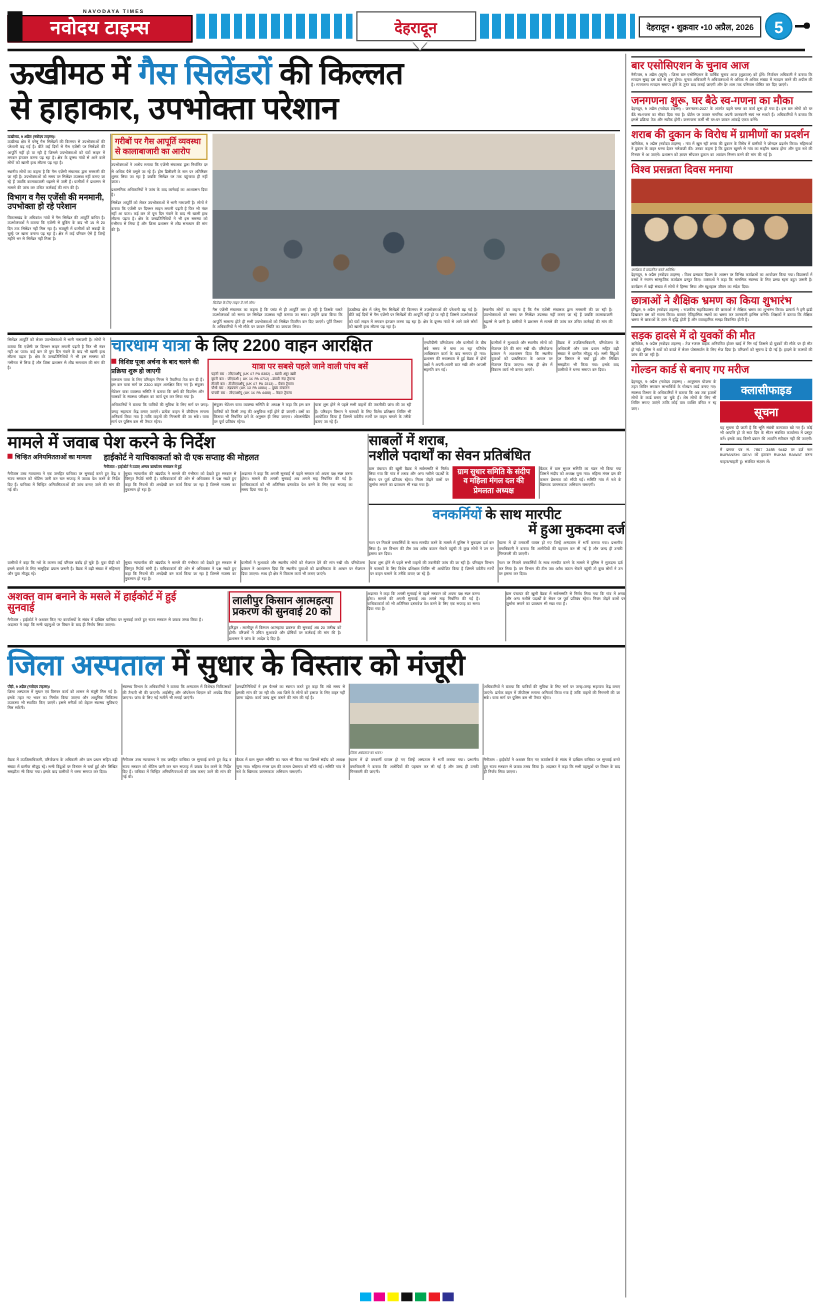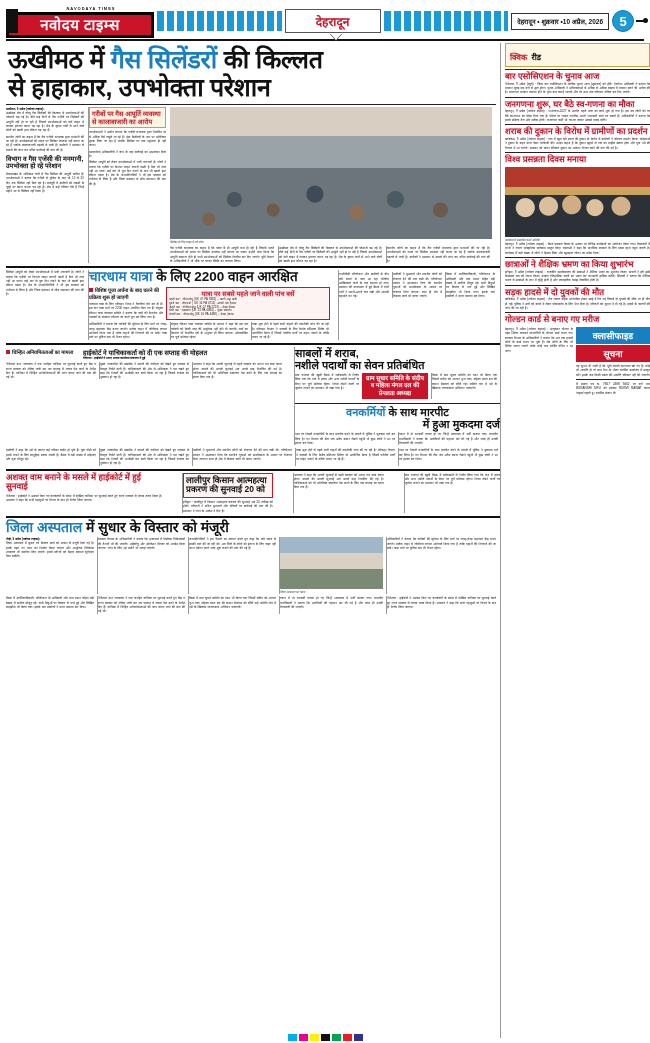--- a/index.html
+++ b/index.html
@@ -12,21 +12,21 @@
   }
   .page { width:650px; height:1043px; position:relative; padding:4px 6px 0 6px; }
 
   
   .masthead { height:34px; display:flex; align-items:center; position:relative; }
   .logo-box { width:148px; height:30px; position:relative; }
   .logo-top { font-size:4px; letter-spacing:1px; color:#111; font-weight:bold;
               text-align:center; margin-left:22px; font-family:"Liberation Sans",sans-serif; }
   .logo-red { background:#c9142a; color:#fff; font-weight:bold; font-size:15px;
               text-align:center; letter-spacing:0.5px; padding:2px 4px 3px 4px;
-              border:3px solid #000000; margin-top:1px; line-height:1; }
+              border:1px solid #000000; margin-top:1px; line-height:1; }
   .logo-black-bar { position:absolute; left:0; top:3px; width:12px; height:24px; background:#111; }
   .stripes { flex:1; height:20px; margin:0 3px;
              background: repeating-linear-gradient(to right, #1a9ad7 0 7px, #ffffff 7px 10px); }
   .city-tab { position:relative; width:96px; height:24px; border:1px solid #555;
               background:#fff; display:flex; align-items:center; justify-content:center; }
   .city-tab .city { color:#c9142a; font-weight:bold; font-size:12px; }
   .city-tab:after { content:""; position:absolute; left:44px; top:23px;
               border-left:6px solid transparent; border-right:6px solid transparent;
               border-top:7px solid #fff; filter:drop-shadow(0 1px 0 #555); }
   .dateline { border:1px solid #333; background:#fff; font-size:6.5px; font-weight:bold;
@@ -219,20 +219,21 @@
             <div style="width:50px;" class="tx vline">बैठक में उपजिलाधिकारी, परियोजना के अधिकारी और ग्राम प्रधान सहित बड़ी संख्या में ग्रामीण मौजूद रहे। सभी बिंदुओं पर विस्तार से चर्चा हुई और लिखित समझौता भी किया गया। इसके बाद ग्रामीणों ने धरना समाप्त कर दिया।</div>
           </div>
         </div>
       </div>
 
       <div class="rule-th" style="margin:3px 0 2px 0;"></div>
 
       <div class="flexrow" style="gap:4px;">
 
         <div style="width:284px;">
+          <div class="hl-2">मामले में जवाब पेश करने के निर्देश</div>
           <div class="flexrow" style="gap:3px;margin-top:2px;">
             <div style="width:74px;">
               <div class="kicker">
                 <span class="bullet-sq"></span><span>चिन्हित अनियमितताओं का मामला</span>
               </div>
             </div>
             <div style="width:200px;">
               <div class="hl-5">हाईकोर्ट ने याचिकाकर्ता को दी एक सप्ताह की मोहलत</div>
               <div class="byline">नैनीताल : हाईकोर्ट ने उठाए अन्यत्र कार्यालय संचालन में हुई</div>
             </div>
@@ -291,21 +292,21 @@
           </div>
           <div class="tx" style="margin-top:2px;">हरिद्वार : लालीपुर में किसान आत्महत्या प्रकरण की सुनवाई अब 20 तारीख को होगी। परिजनों ने उचित मुआवजे और दोषियों पर कार्रवाई की मांग की है। प्रशासन ने जांच के आदेश दे दिए हैं।</div>
         </div>
         <div style="width:100px;" class="tx vline">अदालत ने कहा कि अगली सुनवाई से पहले सरकार को अपना पक्ष स्पष्ट करना होगा। मामले की अगली सुनवाई अब अगले माह निर्धारित की गई है। याचिकाकर्ता को भी अतिरिक्त दस्तावेज पेश करने के लिए एक सप्ताह का समय दिया गया है।</div>
         <div style="width:106px;" class="tx vline">ग्राम पंचायत की खुली बैठक में सर्वसम्मति से निर्णय लिया गया कि गांव में शराब और अन्य नशीले पदार्थों के सेवन पर पूर्ण प्रतिबंध रहेगा। नियम तोड़ने वालों पर जुर्माना लगाने का प्रावधान भी रखा गया है।</div>
       </div>
 
       <div class="rule-th" style="margin:3px 0 2px 0;"></div>
 
       <div>
-        <div class="hl-2" style="font-size:14px;">
+        <div class="hl-2" style="font-size:23px;">
           <span class="blue">जिला अस्पताल</span><span> में सुधार के विस्तार को मंजूरी</span>
         </div>
         <div class="flexrow" style="gap:3px;margin-top:2px;">
           <div style="width:88px;">
             <div class="byline">पौड़ी, 9 अप्रैल (नवोदय टाइम्स)।</div>
             <div class="tx">जिला अस्पताल में सुधार एवं विस्तार कार्य को शासन से मंजूरी मिल गई है। इसके तहत नए भवन का निर्माण किया जाएगा और आधुनिक चिकित्सा उपकरण भी स्थापित किए जाएंगे। इससे मरीजों को बेहतर स्वास्थ्य सुविधाएं मिल सकेंगी।</div>
           </div>
           <div style="width:88px;" class="tx vline">स्वास्थ्य विभाग के अधिकारियों ने बताया कि अस्पताल में विशेषज्ञ चिकित्सकों की तैनाती भी की जाएगी। आईसीयू और ऑपरेशन थिएटर को अपग्रेड किया जाएगा। जांच के लिए नई मशीनें भी लगाई जाएंगी।</div>
           <div style="width:88px;" class="tx vline">जनप्रतिनिधियों ने इस फैसले का स्वागत करते हुए कहा कि लंबे समय से इसकी मांग की जा रही थी। अब जिले के लोगों को इलाज के लिए बाहर नहीं जाना पड़ेगा। कार्य जल्द शुरू कराने की मांग की गई है।</div>
           <div style="width:104px;" class="vline">
@@ -318,24 +319,20 @@
           <div style="width:88px;" class="tx">बैठक में उपजिलाधिकारी, परियोजना के अधिकारी और ग्राम प्रधान सहित बड़ी संख्या में ग्रामीण मौजूद रहे। सभी बिंदुओं पर विस्तार से चर्चा हुई और लिखित समझौता भी किया गया। इसके बाद ग्रामीणों ने धरना समाप्त कर दिया।</div>
           <div style="width:88px;" class="tx vline">नैनीताल उच्च न्यायालय ने एक जनहित याचिका पर सुनवाई करते हुए केंद्र व राज्य सरकार को नोटिस जारी कर चार सप्ताह में जवाब पेश करने के निर्देश दिए हैं। याचिका में चिन्हित अनियमितताओं की जांच कराए जाने की मांग की गई थी।</div>
           <div style="width:88px;" class="tx vline">बैठक में ग्राम सुधार समिति का गठन भी किया गया जिसमें संदीप को अध्यक्ष चुना गया। महिला मंगल दल की कमान प्रेमलता को सौंपी गई। समिति गांव में नशे के खिलाफ जागरूकता अभियान चलाएगी।</div>
           <div style="width:104px;" class="tx vline">घटना में दो वनकर्मी घायल हो गए जिन्हें अस्पताल में भर्ती कराया गया। प्रभागीय वनाधिकारी ने बताया कि आरोपियों की पहचान कर ली गई है और जल्द ही उनकी गिरफ्तारी की जाएगी।</div>
           <div style="width:110px;" class="tx vline">नैनीताल : हाईकोर्ट ने अशक्त किए गए कार्यालयों के संबंध में दाखिल याचिका पर सुनवाई करते हुए राज्य सरकार से जवाब तलब किया है। अदालत ने कहा कि सभी पहलुओं पर विचार के बाद ही निर्णय लिया जाएगा।</div>
         </div>
       </div>
     </div>
 
     <div class="col vline" style="width:150px; padding-left:4px;">
-      <div class="qr-head">
-        <b>क्विक</b>
-        <span>रीड</span>
-      </div>
 
       <div class="rule" style="margin:2px 0;"></div>
       <div class="hl-4 hl-red">बार एसोसिएशन के चुनाव आज</div>
       <div class="tx">नैनीताल, 9 अप्रैल (ब्यूरो) : जिला बार एसोसिएशन के वार्षिक चुनाव आज (शुक्रवार) को होंगे। निर्वाचन अधिकारी ने बताया कि मतदान सुबह दस बजे से शुरू होगा। चुनाव अधिकारी ने अधिवक्ताओं से अधिक से अधिक संख्या में मतदान करने की अपील की है। मतगणना मतदान समाप्त होने के तुरंत बाद कराई जाएगी और देर शाम तक परिणाम घोषित कर दिए जाएंगे।</div>
 
       <div class="rule" style="margin:2px 0;"></div>
       <div class="hl-4 hl-red">जनगणना शुरू, घर बैठे स्व-गणना का मौका</div>
       <div class="tx">देहरादून, 9 अप्रैल (नवोदय टाइम्स) : जनगणना-2027 के अंतर्गत पहले चरण का कार्य शुरू हो गया है। इस बार लोगों को घर बैठे स्व-गणना का मौका दिया गया है। पोर्टल पर जाकर नागरिक अपनी जानकारी स्वयं भर सकते हैं। अधिकारियों ने बताया कि इससे प्रक्रिया तेज और सटीक होगी। जनगणना कर्मी भी घर-घर जाकर आंकड़े एकत्र करेंगे।</div>
 
       <div class="rule" style="margin:2px 0;"></div>

